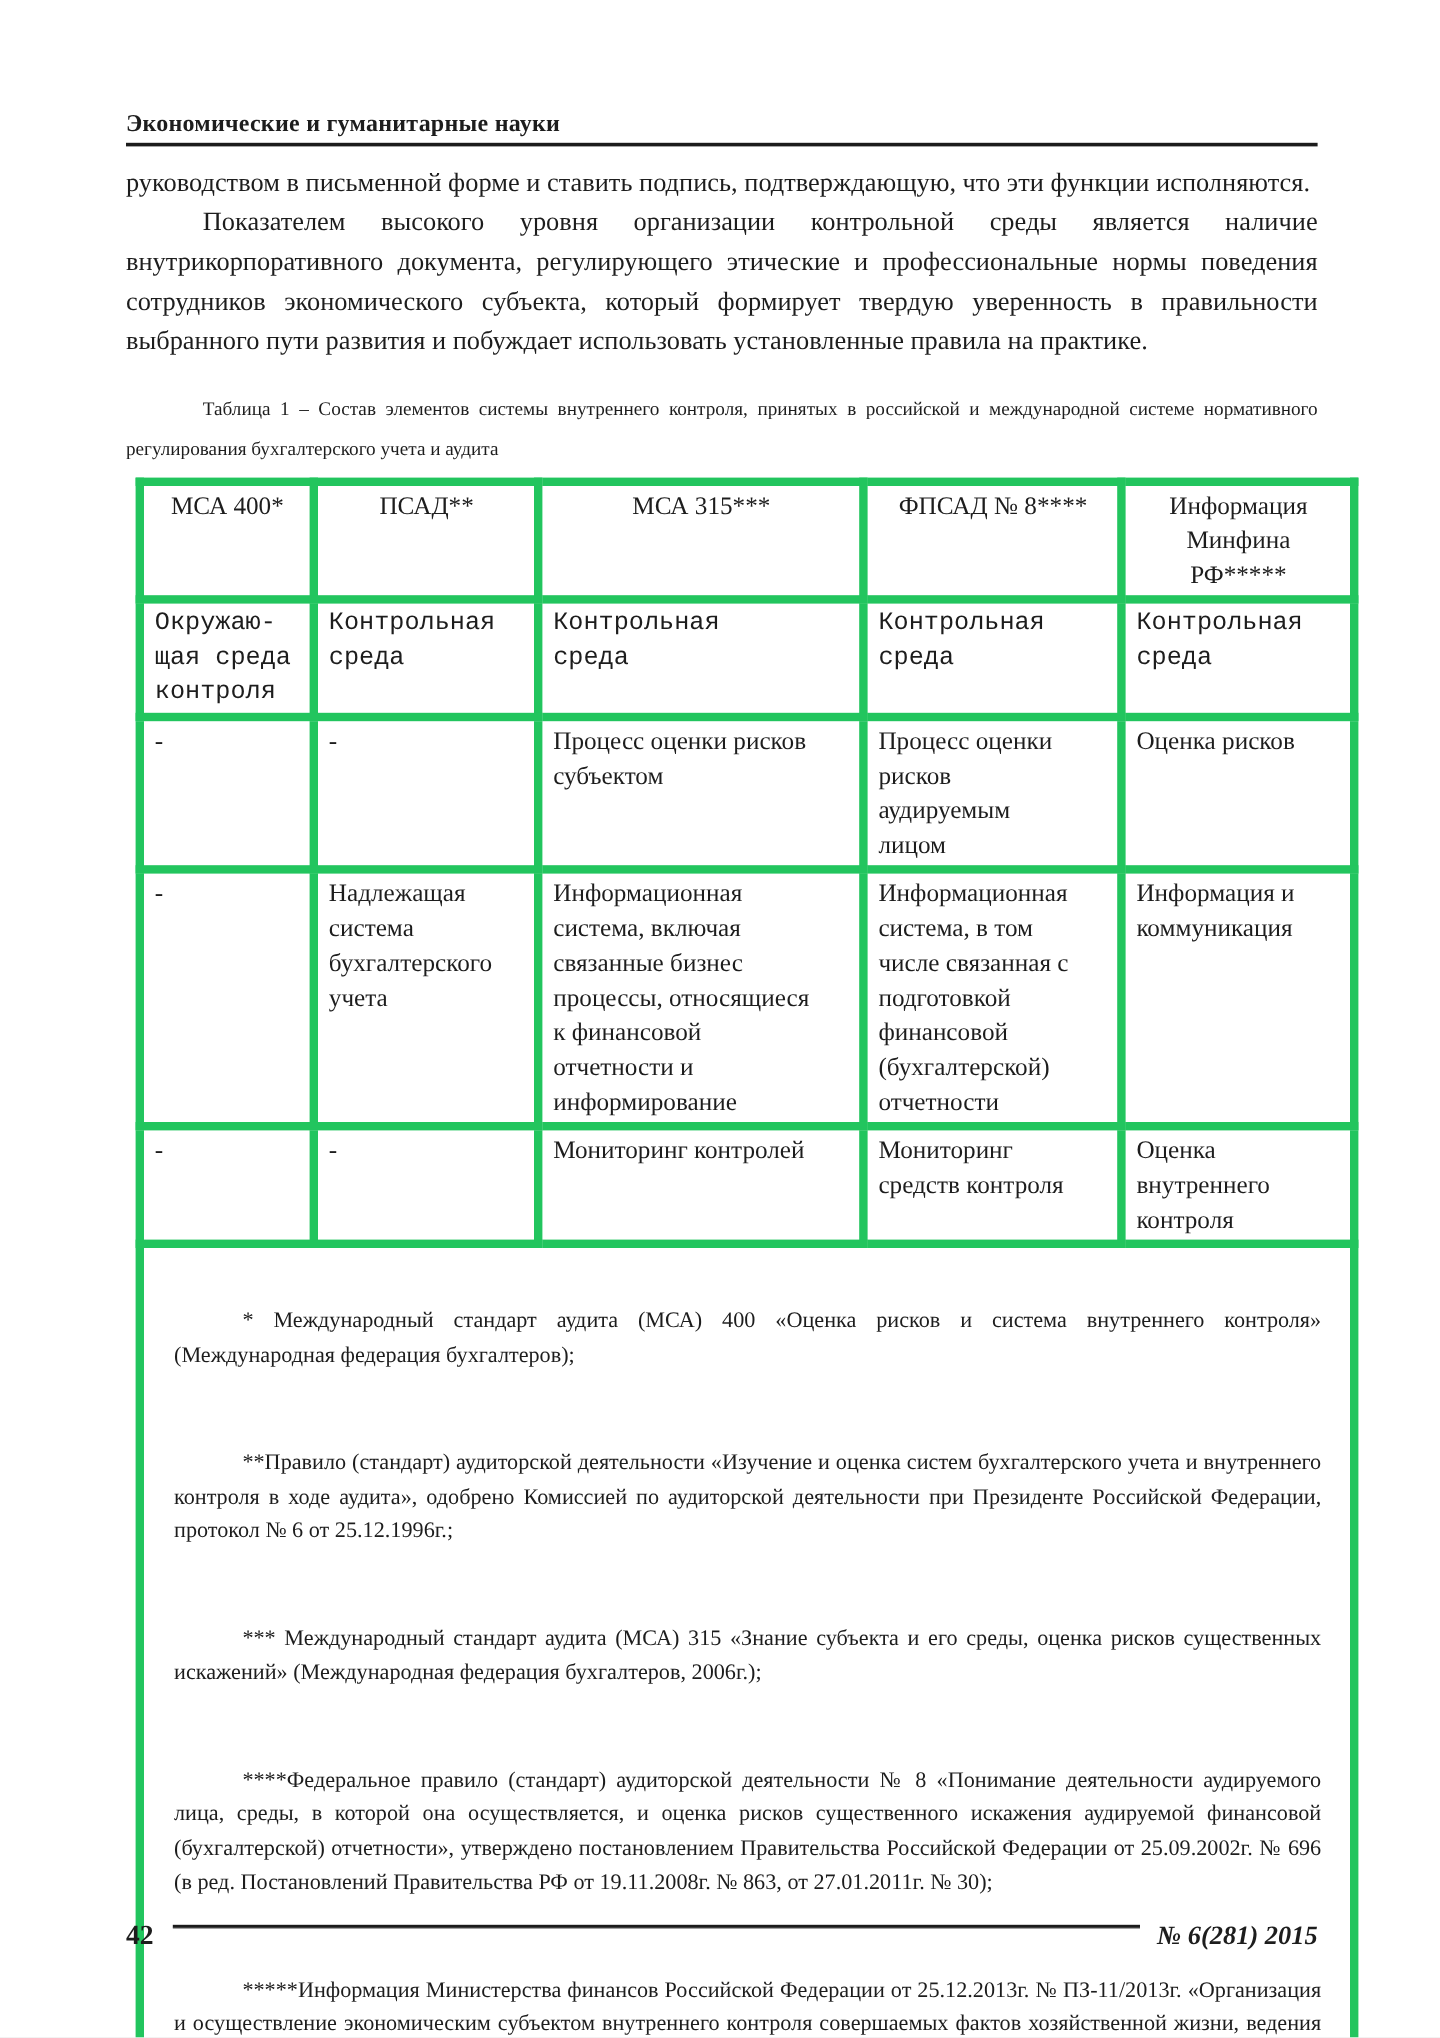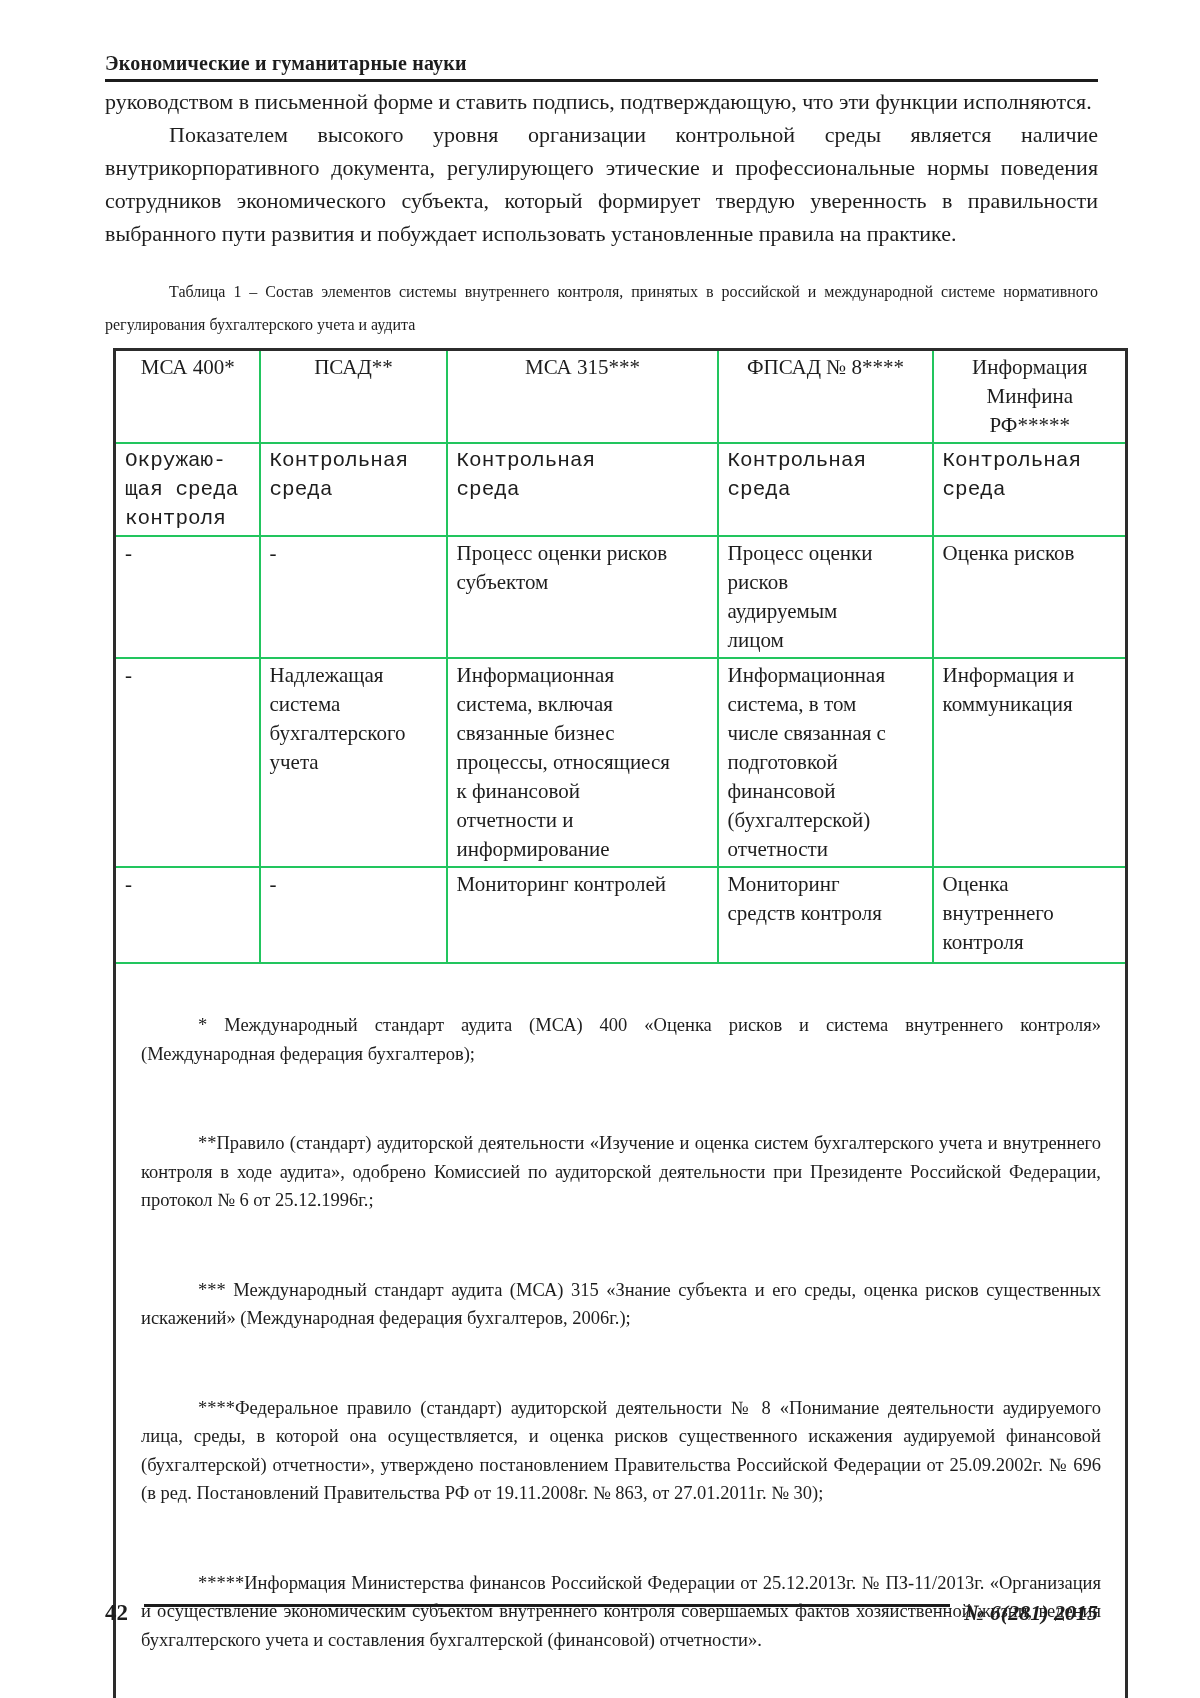--- a/index.html
+++ b/index.html
@@ -15,56 +15,56 @@
     box-sizing: border-box;
   }
   .content {
     position: absolute;
     left: 105px;
     top: 0;
     width: 993px;
   }
   
   .running-head {
-    padding-top: 52px;
+    padding-top: 92px;
     border-bottom: 3px solid #1c1c1c;
     padding-bottom: 4px;
   }
   .running-head .title {
     font-size: 20px;
     font-weight: bold;
     letter-spacing: 0.2px;
   }
   
   .body-p {
     margin: 0;
     font-size: 22px;
     line-height: 33px;
     text-align: justify;
   }
-  .body-p.first { margin-top: 3px; font-family: Liberation Serif, serif; }
+  .body-p.first { margin-top: 13px; font-family: Liberation Serif, serif; }
   .body-p.indent { text-indent: 64px; }
   
   .table-caption {
     margin: 25px 0 7px 0;
     font-size: 16px;
     line-height: 33px;
     text-align: justify;
     text-indent: 64px;
   }
   
   table.cmp {
     border-collapse: collapse;
     table-layout: fixed;
     width: 1012px;
     margin-left: 8px;
     border: 3px solid #2c2c2c;
   }
   table.cmp th, table.cmp td {
-    border: 2px solid #22c55e;
+    border: 7px solid #22c55e;
     vertical-align: top;
     padding: 2px 8px 2px 9px;
     font-size: 21px;
     line-height: 29px;
     white-space: pre-line;
     font-weight: normal;
     box-sizing: border-box;
     overflow: hidden;
   }
   table.cmp th { text-align: center; }

